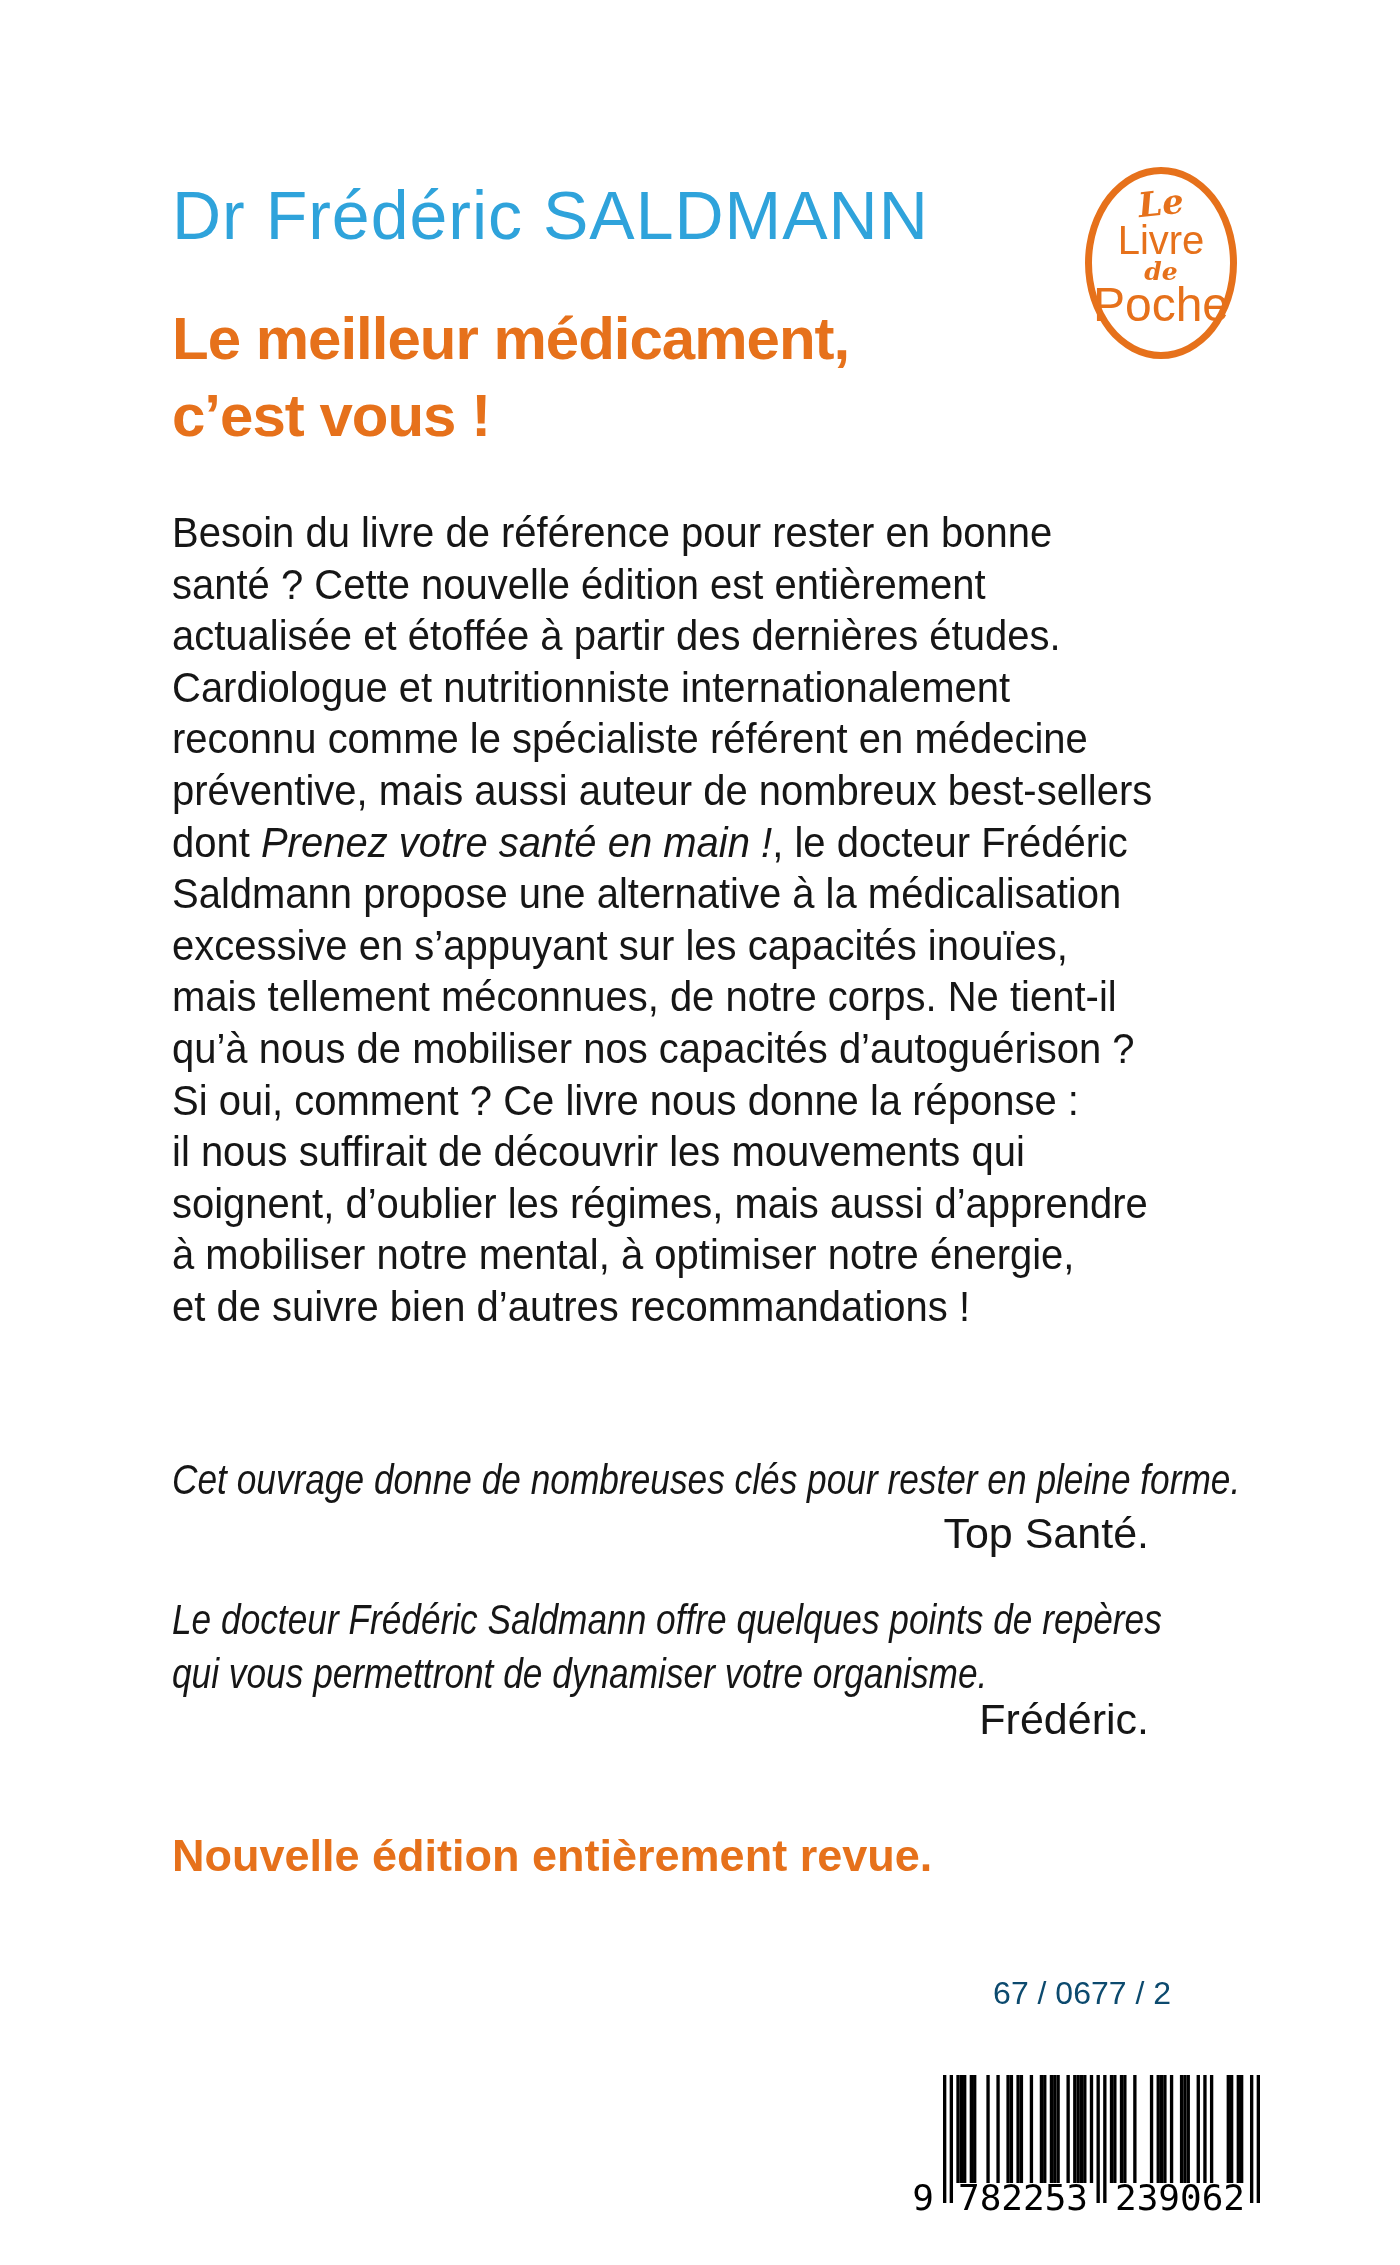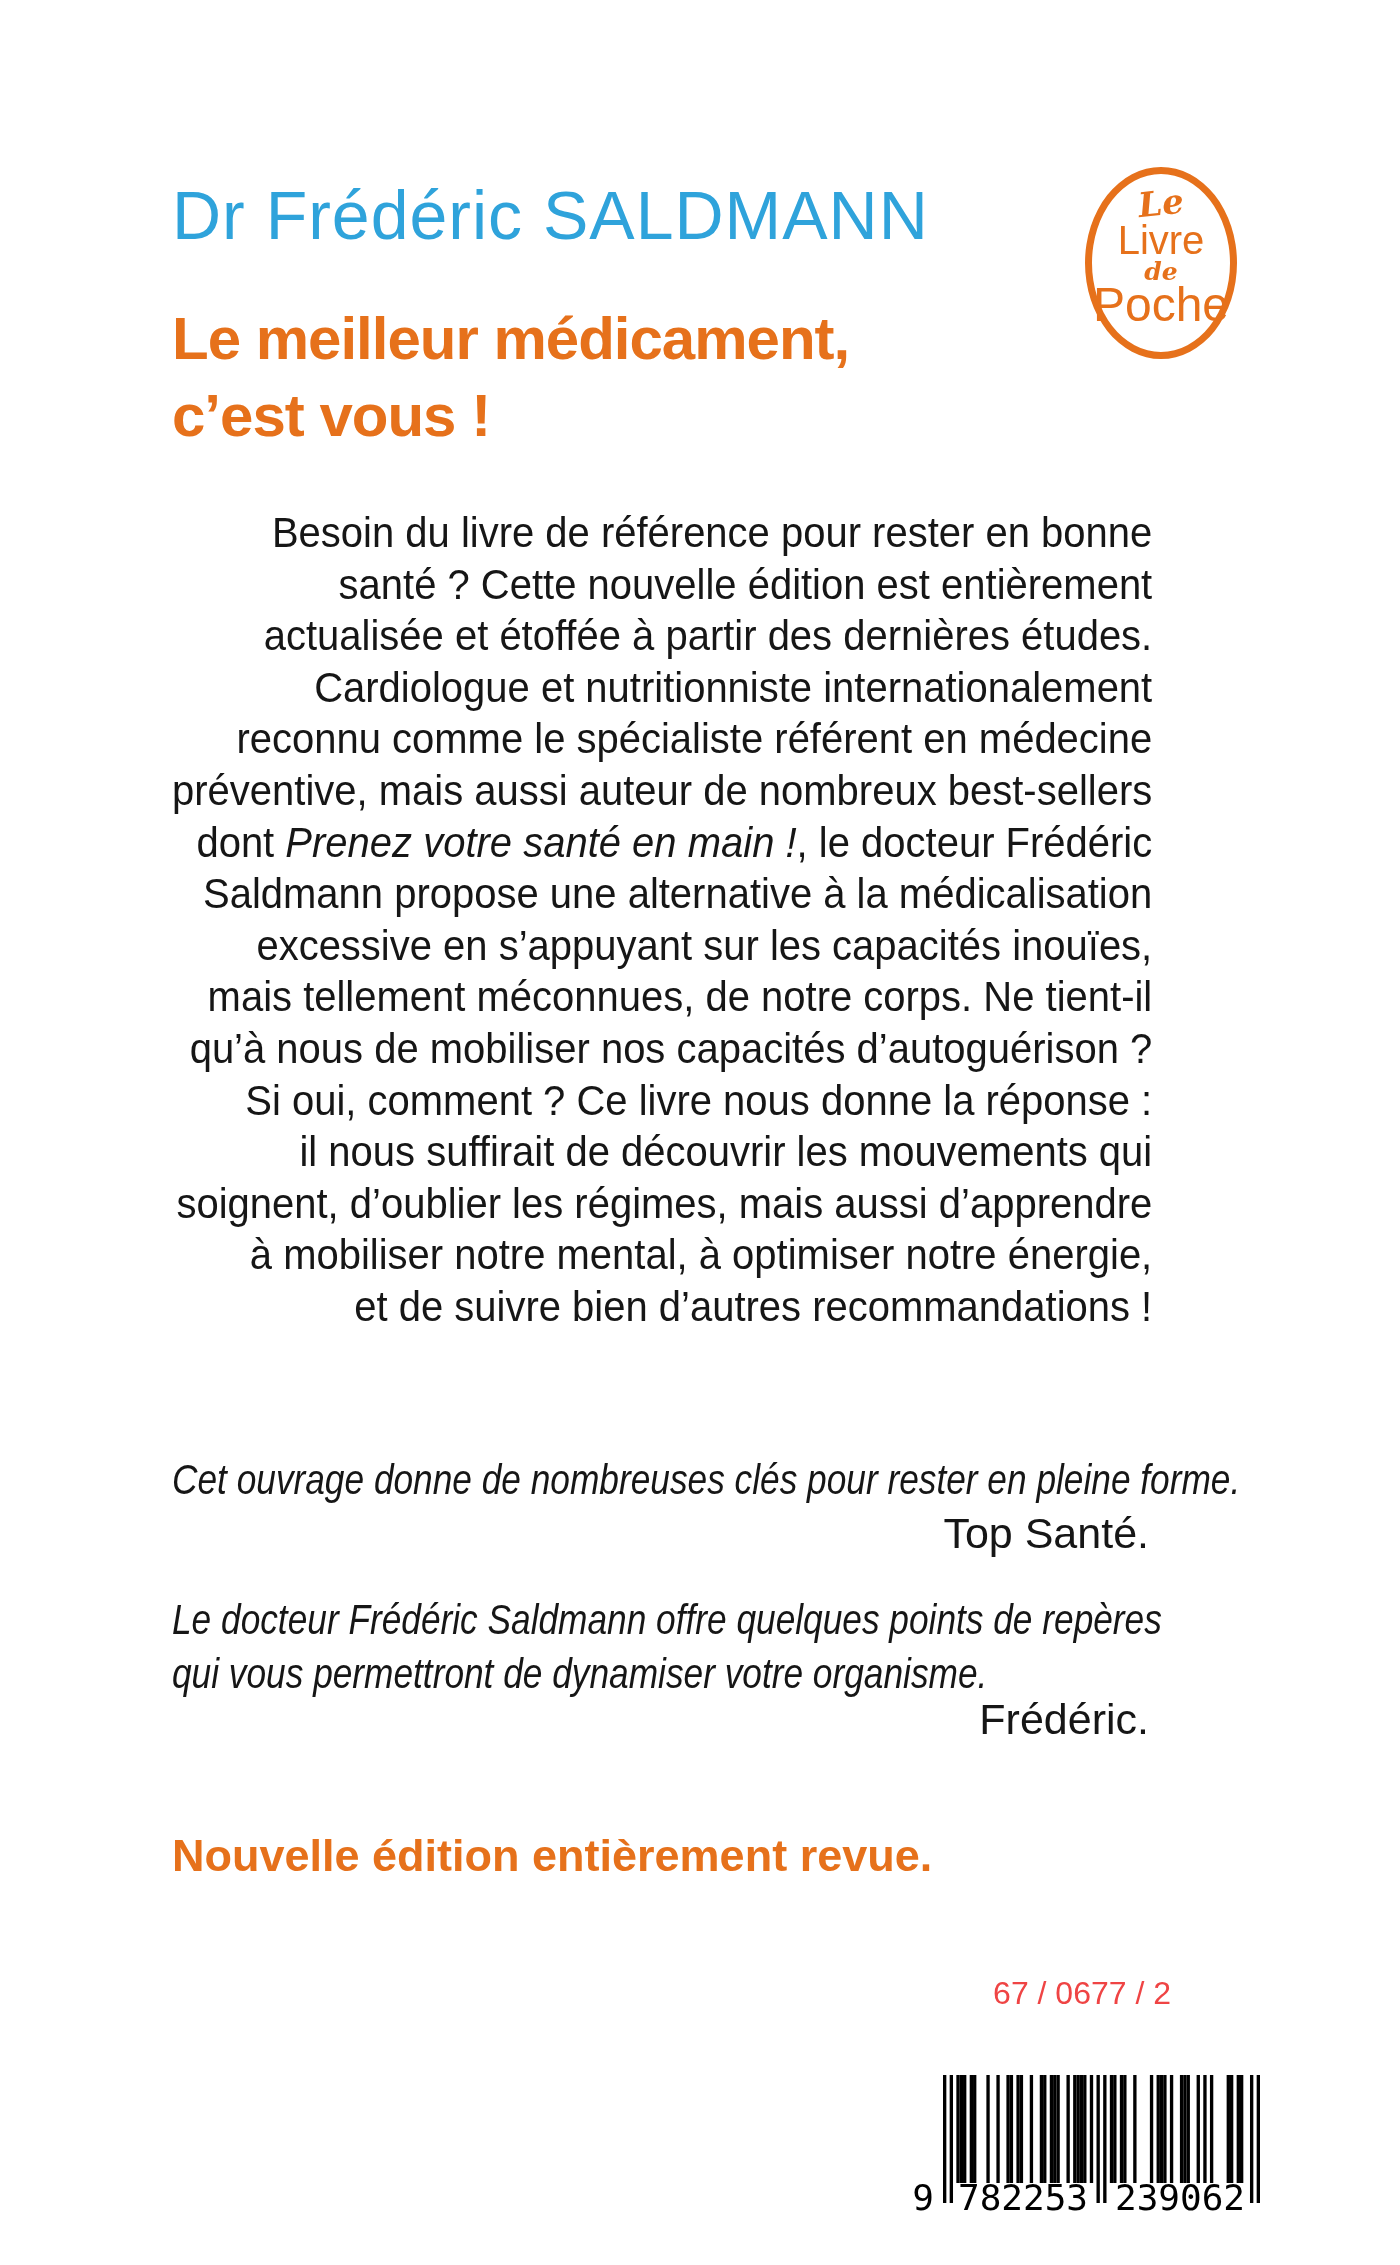--- a/index.html
+++ b/index.html
@@ -23,21 +23,21 @@
     position:absolute; left:1085px; top:167px; width:152px; height:192px;
     border:7px solid var(--orange); border-radius:50%; box-sizing:border-box;
     color:var(--orange); text-align:center;
   }
   .logo .script{font-family:"DejaVu Serif", serif; font-style:italic; font-weight:700;}
   .logo-le{font-size:34px; line-height:34px; margin-top:12px; transform:rotate(-6deg);}
   .logo-livre{font-size:40px; line-height:40px; font-weight:400; letter-spacing:0px;}
   .logo-de{font-size:25px; line-height:24px;}
   .logo-poche{font-size:48px; line-height:42px; font-weight:400;}
   
-  .synopsis{position:absolute; left:172px; top:507px;text-align:right;}
+  .synopsis{position:absolute; left:172px; top:507px;}
   .syn-line{
     font-size:43px; line-height:51.6px; height:51.6px; white-space:nowrap;
     transform:scaleX(0.93); transform-origin:0 0; color:#161616;
   }
   .syn-line .em{font-style:italic;}
   
   .quote-line{
     position:absolute; left:172px; font-size:43px; font-style:italic;
     white-space:nowrap; transform:scaleX(0.82); transform-origin:0 0; color:#161616;
   }
@@ -50,21 +50,21 @@
   .q2b{top:1649px;}
   .s2{top:1695px;}
   
   .edition-note{
     position:absolute; left:172px; top:1830px;
     font-size:45px; font-weight:700; color:var(--orange); white-space:nowrap;
   }
   
   .codes{
     position:absolute; right:143px; top:1973px; text-align:right;
-    font-size:32px; line-height:40px; color:#ef4444; white-space:nowrap;
+    font-size:32px; line-height:40px; color:#0c4a6e; white-space:nowrap;
   }
   
   .barcode{position:absolute; left:905px; top:2073px; width:360px; height:150px;}
   .barcode svg{position:absolute; left:38px; top:2px; display:block;}
   .bc-digit{
     position:absolute; top:104px; font-family:"DejaVu Sans Mono", monospace;
     font-size:36px; color:#000; text-align:center;
   }
   .bc-lead{left:0px; width:36px;}
   .bc-g1{left:48px; width:140px;}

